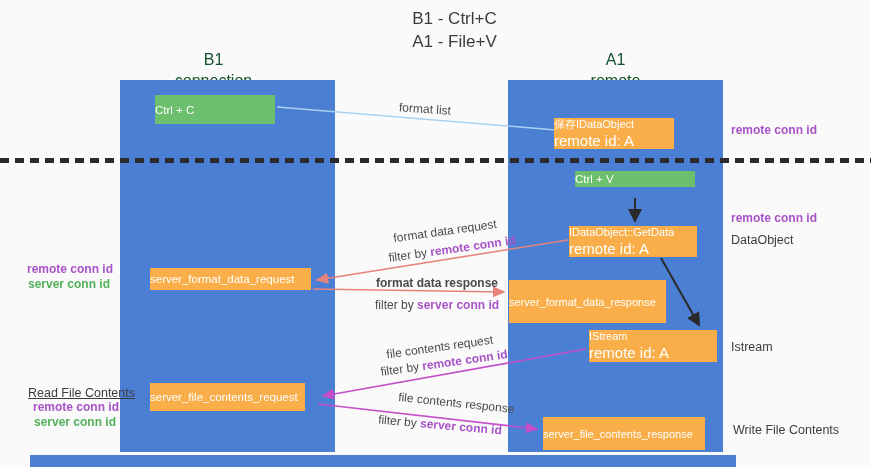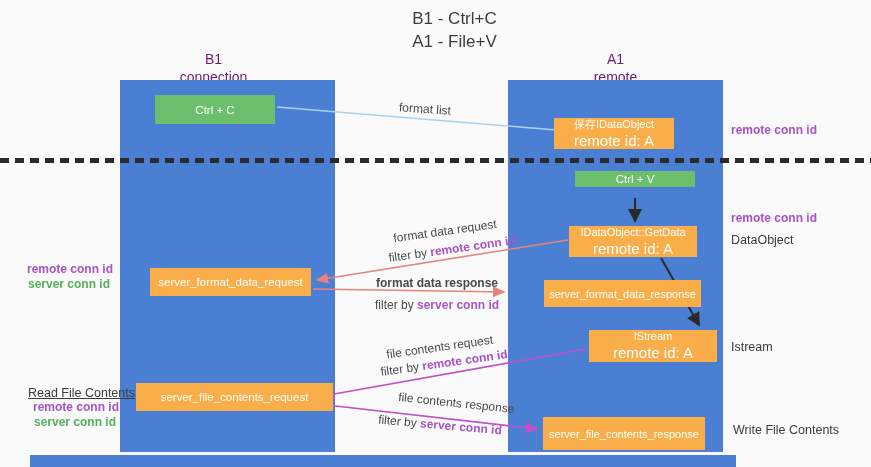--- a/index.html
+++ b/index.html
@@ -7,33 +7,33 @@
     --purple:#a853c7; --text-green:#52b15a; --salmon:#e8837c;
     --magenta:#c44fc8; --lightblue:#a9d2f0; --dark:#3c3c3c; --dash:#2b2b2b;
   }
   *{margin:0;padding:0;box-sizing:border-box;}
   html,body{background:var(--bg);}
   body{font-family:"Liberation Sans","DejaVu Sans",sans-serif;color:var(--dark);}
   .canvas{position:relative;width:871px;height:467px;background:var(--bg);overflow:hidden;}
 
   .title{position:absolute;top:8px;left:0;width:871px;text-align:center;
     font-size:17px;line-height:1.35;color:var(--dark);padding-left:38px;}
-  .col-header{position:absolute;text-align:center;font-size:14px;line-height:1.3;color:#701a75;}
+  .col-header{position:absolute;text-align:center;font-size:16px;line-height:1.3;color:#14532d;}
   .col-header.left{left:106px;top:50px;width:215px;}
   .col-header.right{left:508px;top:50px;width:215px;}
 
   .lifeline{position:absolute;top:80px;width:215px;height:372px;background:var(--blue);}
   .lifeline.left{left:120px;}
   .lifeline.right{left:508px;}
   .bottom-bar{position:absolute;top:455px;left:30px;width:706px;height:12px;background:var(--blue);}
 
   .dashed-line{position:absolute;top:158px;left:0;width:871px;height:5px;z-index:5;
     background:repeating-linear-gradient(90deg,var(--dash) 0 9px,transparent 9px 15px);}
 
-  .node{position:absolute;display:flex;flex-direction:column;align-items:center;justify-content:center;
+  .node{position:absolute;display:flex;flex-direction:column;align-items:flex-start;justify-content:center;
     color:#fff;text-align:center;z-index:4;white-space:nowrap;}
   .node.green{background:var(--green);font-size:12px;}
   .node.orange{background:var(--orange);}
   .node .l1{font-size:11px;line-height:1.3;}
   .node .l2{font-size:15px;line-height:1.3;}
   .node.single{font-size:11.5px;}
 
   .side-label{position:absolute;font-size:12.5px;color:var(--dark);white-space:nowrap;z-index:6;}
   .side-label.purple{color:var(--purple);font-weight:bold;font-size:12px;}
   .side-label.green{color:var(--text-green);font-weight:bold;font-size:12px;}
@@ -109,34 +109,34 @@
 
   <div class="node green single" style="left:575px;top:171px;width:120px;height:16px;">
     <span>Ctrl + V</span>
   </div>
 
   <div class="node orange" style="left:569px;top:226px;width:128px;height:31px;">
     <span class="l1">IDataObject::GetData</span>
     <span class="l2">remote id: A</span>
   </div>
 
-  <div class="node orange single" style="left:150px;top:268px;width:161px;height:28px;">
+  <div class="node orange single" style="left:150px;top:268px;width:161px;height:22px;">
     <span>server_format_data_request</span>
   </div>
 
-  <div class="node orange single" style="left:509px;top:280px;width:157px;height:27px;font-size:11px;margin-left:35px;">
+  <div class="node orange single" style="left:509px;top:280px;width:157px;height:43px;font-size:11px;">
     <span>server_format_data_response</span>
   </div>
 
   <div class="node orange" style="left:589px;top:330px;width:128px;height:32px;">
     <span class="l1">IStream</span>
     <span class="l2">remote id: A</span>
   </div>
 
-  <div class="node orange single" style="left:136px;top:383px;width:197px;height:28px;">
+  <div class="node orange single" style="left:150px;top:383px;width:155px;height:28px;">
     <span>server_file_contents_request</span>
   </div>
 
   <div class="node orange single" style="left:543px;top:417px;width:162px;height:33px;font-size:11px;">
     <span>server_file_contents_response</span>
   </div>
 
   <div class="side-label purple" style="left:731px;top:123px;">remote conn id</div>
   <div class="side-label purple" style="left:731px;top:211px;">remote conn id</div>
   <div class="side-label" style="left:731px;top:233px;">DataObject</div>

